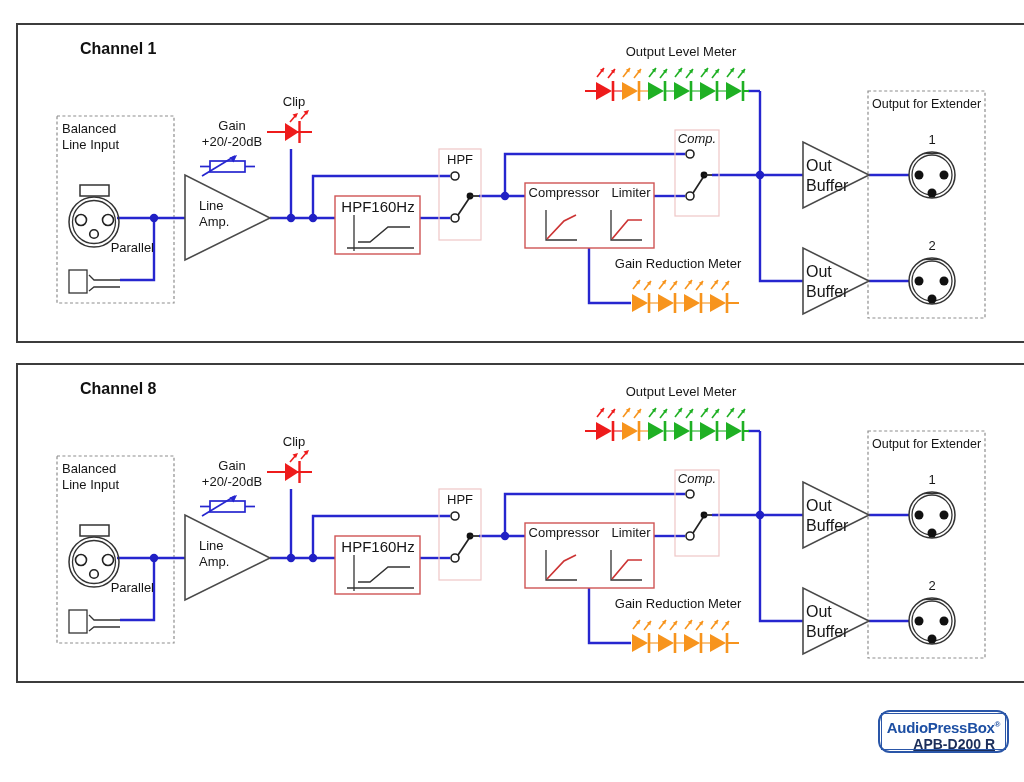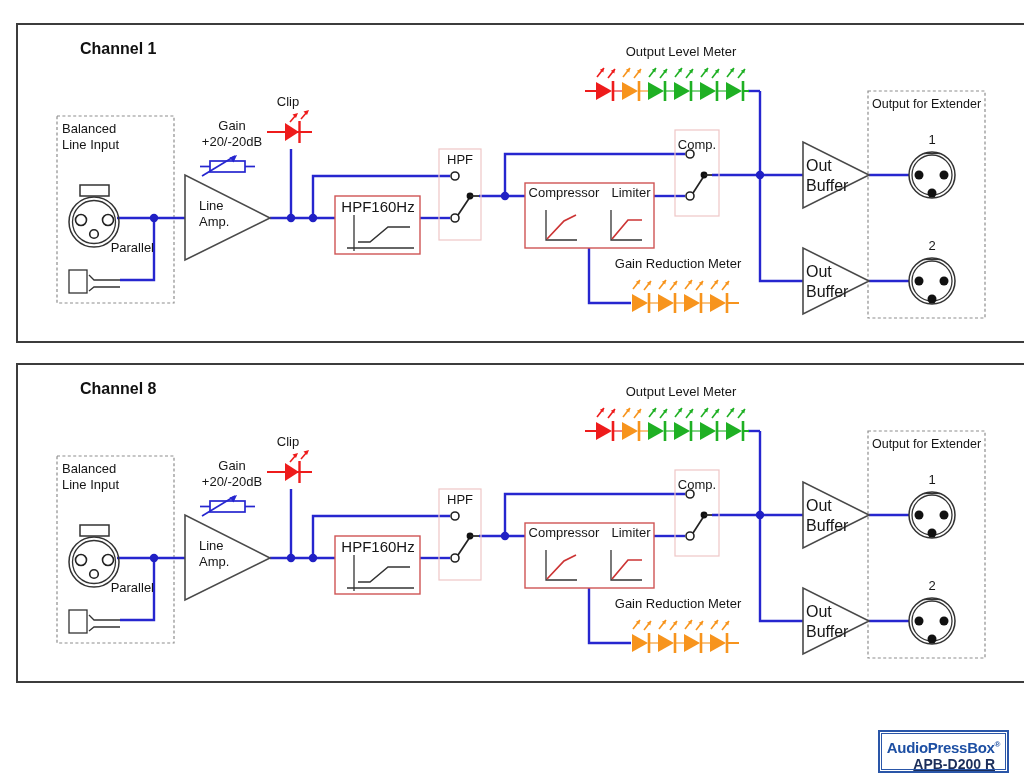--- a/index.html
+++ b/index.html
@@ -6,27 +6,27 @@
   body{width:1024px;height:782px;position:relative;font-family:"Liberation Sans",sans-serif;color:#111;}
   #diagram{position:absolute;inset:0;}
   .channel{position:absolute;left:16px;width:1016px;height:320px;border:2px solid #3c3c3c;background:#fff;box-sizing:border-box;}
   .ch-svg{position:absolute;left:0;top:0;}
   .lbl{position:absolute;font-size:13px;line-height:15.5px;white-space:pre;color:#161616;}
   .ctr{text-align:center;white-space:normal;}
   .ch-title{position:absolute;left:62px;top:15px;font-size:16px;font-weight:bold;}
   .lbl-balanced{left:44px;top:96px;width:95px;}
   .lbl-parallel{left:86px;top:215px;width:50px;text-align:right;}
   .lbl-gain{left:162px;top:93px;width:104px;}
-  .lbl-clip{left:242px;top:69px;width:56px;}
+  .lbl-clip{left:248px;top:69px;width:56px;}
   .lbl-lineamp{left:181px;top:173px;width:60px;}
   .lbl-hpfblock{left:317px;top:174px;width:86px;font-size:15px;}
   .lbl-hpf{left:421px;top:127px;width:42px;}
   .lbl-compressor{left:506px;top:160px;width:80px;text-align:center;}
   .lbl-limiter{left:578px;top:160px;width:70px;}
-  .lbl-comp{left:655px;top:112px;width:48px;}
+  .lbl-comp{left:655px;top:106px;width:48px;font-style:italic;}
   .lbl-olm{left:588px;top:19px;width:150px;}
   .lbl-grm{left:584px;top:231px;width:152px;}
   .lbl-outbuf1{left:788px;top:131px;width:60px;font-size:16px;line-height:20px;}
   .lbl-outbuf2{left:788px;top:237px;width:60px;font-size:16px;line-height:20px;}
   .lbl-extender{left:850px;top:72px;width:117px;font-size:12.5px;}
   .lbl-x1{left:896px;top:107px;width:36px;}
   .lbl-x2{left:896px;top:213px;width:36px;}
   
   .wire{stroke:#2626cf;stroke-width:2.4;fill:none;}
   .jdot{fill:#2020c4;}
@@ -38,21 +38,21 @@
   .pole{fill:#111;}
   .sw{stroke:#222;stroke-width:1.7;fill:none;}
   .redbox{fill:none;stroke:#cf5454;stroke-width:1.4;}
   .pinkbox{fill:none;stroke:#efc6c6;stroke-width:1.2;}
   .redcurve{stroke:#cc3434;stroke-width:1.7;fill:none;}
   .bluethin{stroke:#2626cf;stroke-width:1.7;fill:none;}
   .bluebox{fill:#fff;stroke:#2626cf;stroke-width:1.7;}
   .redled{fill:#ee1c1c;}
   .redline{stroke:#ee1c1c;fill:none;}
   
-  .logo{position:absolute;left:878px;top:730px;width:131px;height:43px;border:2px solid #2a56a8;border-radius:0;background:#fff;box-sizing:border-box;}
+  .logo{position:absolute;left:878px;top:710px;width:131px;height:43px;border:2px solid #2a56a8;border-radius:12px;background:#fff;box-sizing:border-box;}
   .logo-inner{position:absolute;inset:1px;border:1px solid #2a56a8;box-sizing:border-box;padding-top:3px;}
   .logo-brand{display:block;text-align:center;font-size:15px;font-weight:bold;color:#1d4fa3;letter-spacing:-0.3px;line-height:16px;}
   .logo-brand sup{font-size:8px;}
   .logo-model{display:block;text-align:right;padding-right:10px;font-size:14px;font-weight:bold;color:#1c2e5a;line-height:17px;text-decoration:underline;}
 </style>
 </head>
 <body>
 
 <div id="diagram">
     <div class="channel" style="top: 23px;">

